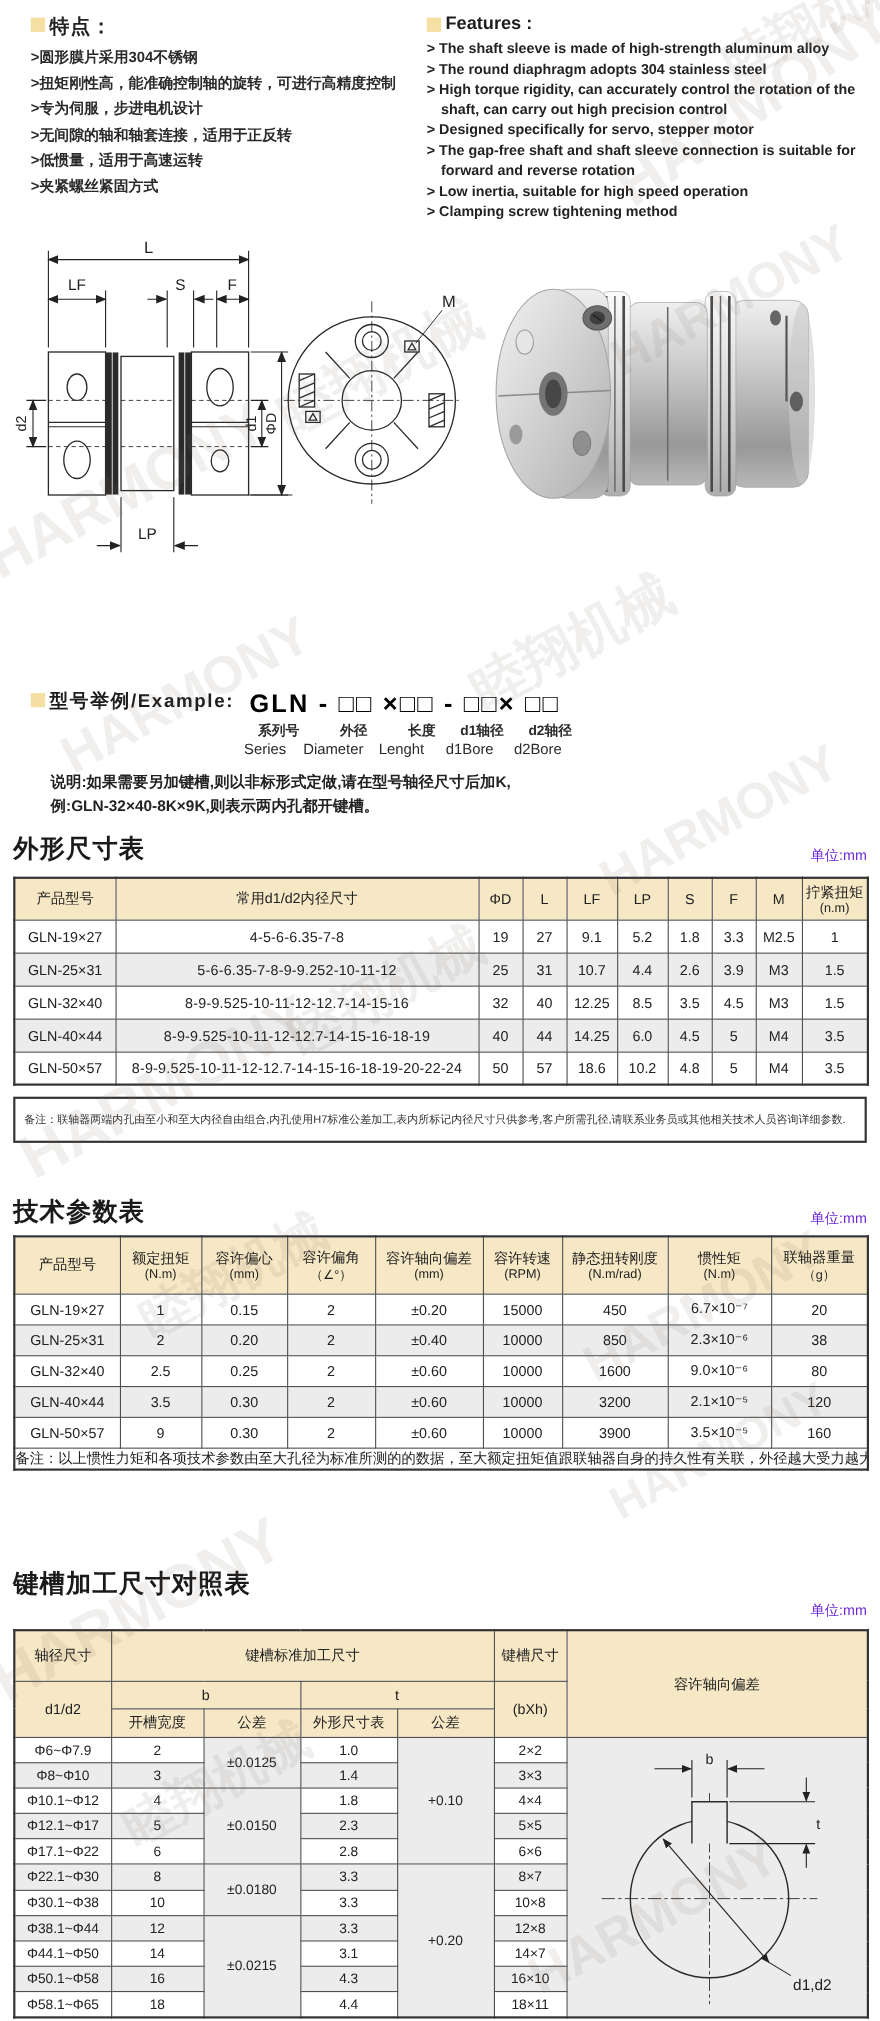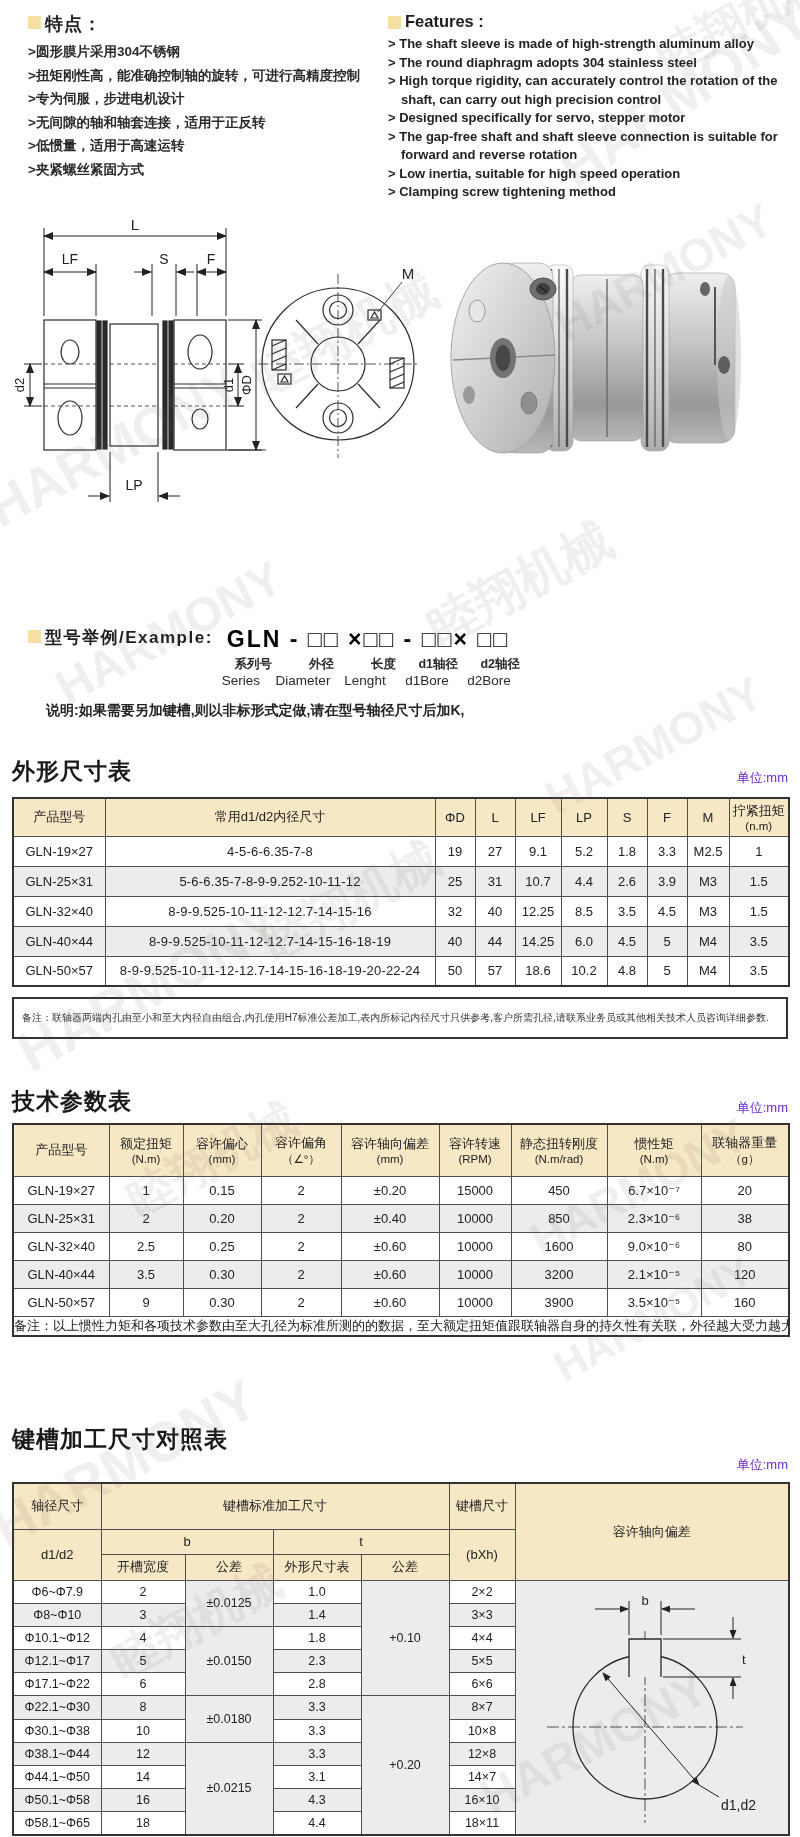--- a/index.html
+++ b/index.html
@@ -300,20 +300,21 @@
     </div>
     <div class="exfield">
       <div class="cn">d2轴径</div>
       <div class="en">d2Bore</div>
     </div>
   </div>
 </div>
 
 <div class="model-note">
   <div>说明:如果需要另加键槽,则以非标形式定做,请在型号轴径尺寸后加K,</div>
+  <div>例:GLN-32×40-8K×9K,则表示两内孔都开键槽。</div>
 </div>
 
 <div class="section" style="top:756px;">
   <div class="sec-head">
     <span class="sec-title">外形尺寸表</span>
     <span class="unit">单位:mm</span>
   </div>
   <table class="tbl" id="dim-tbl" style="margin-top:10px;">
     <colgroup>
         <col style="width:92px">

